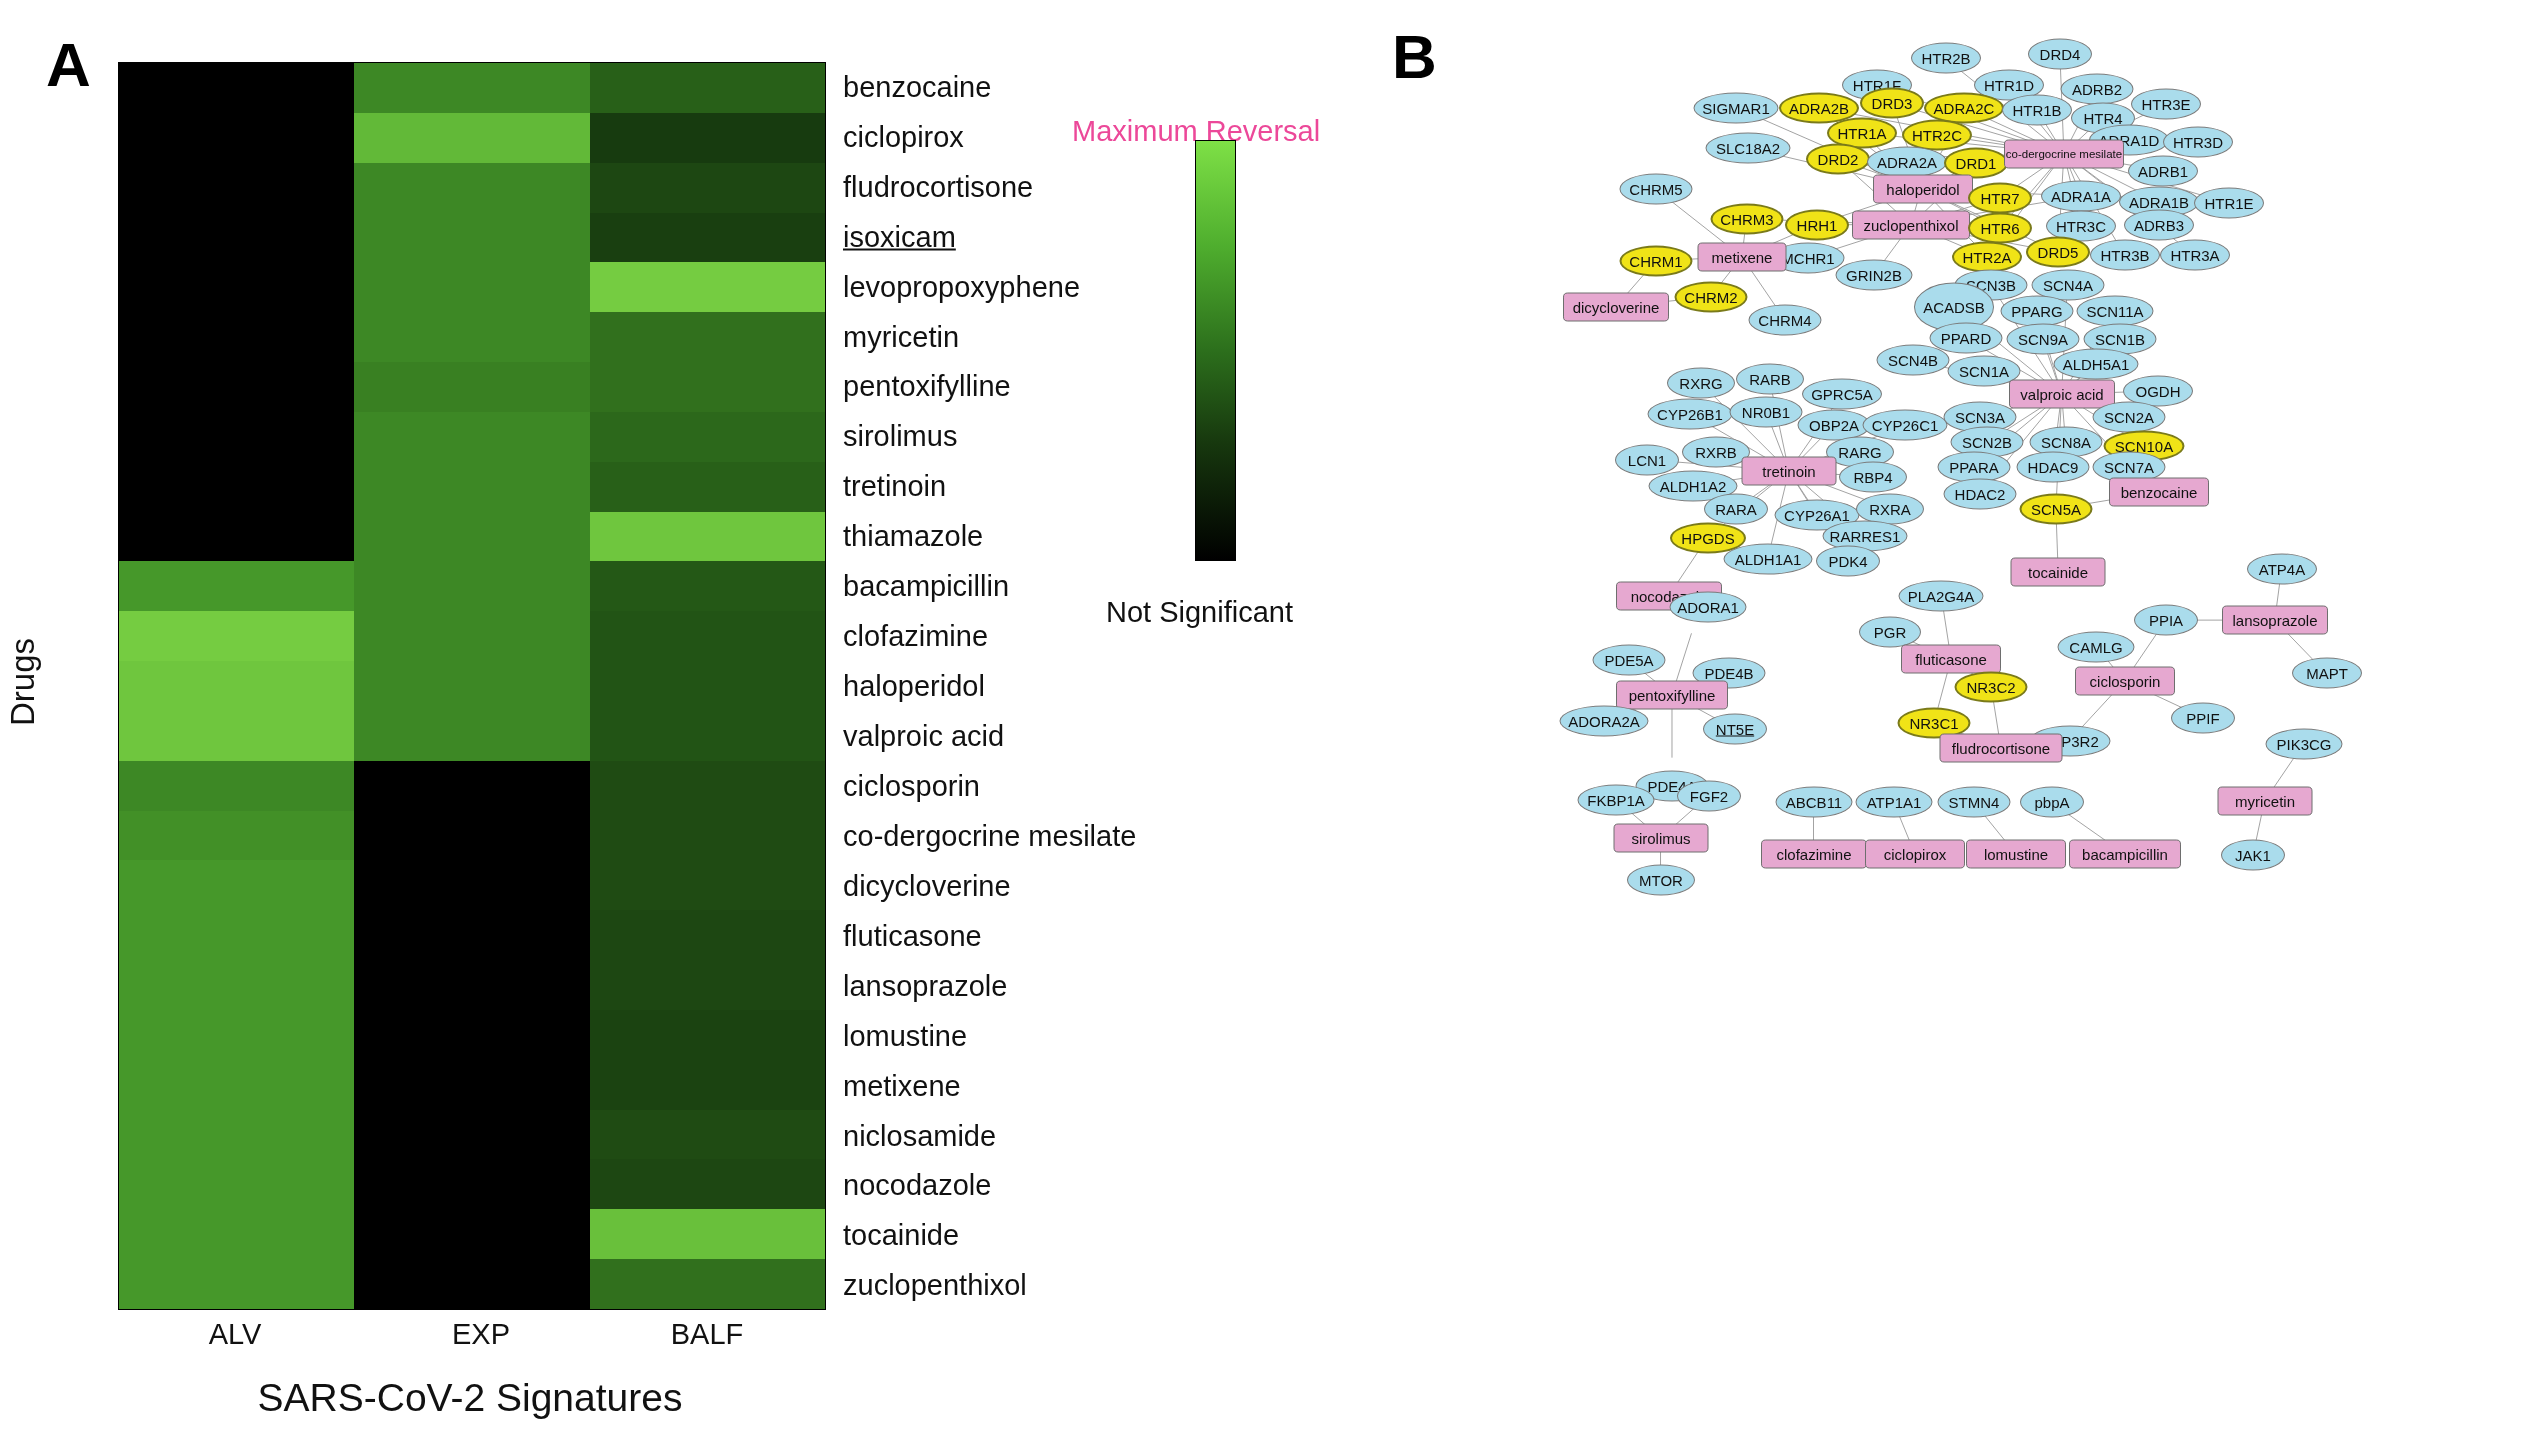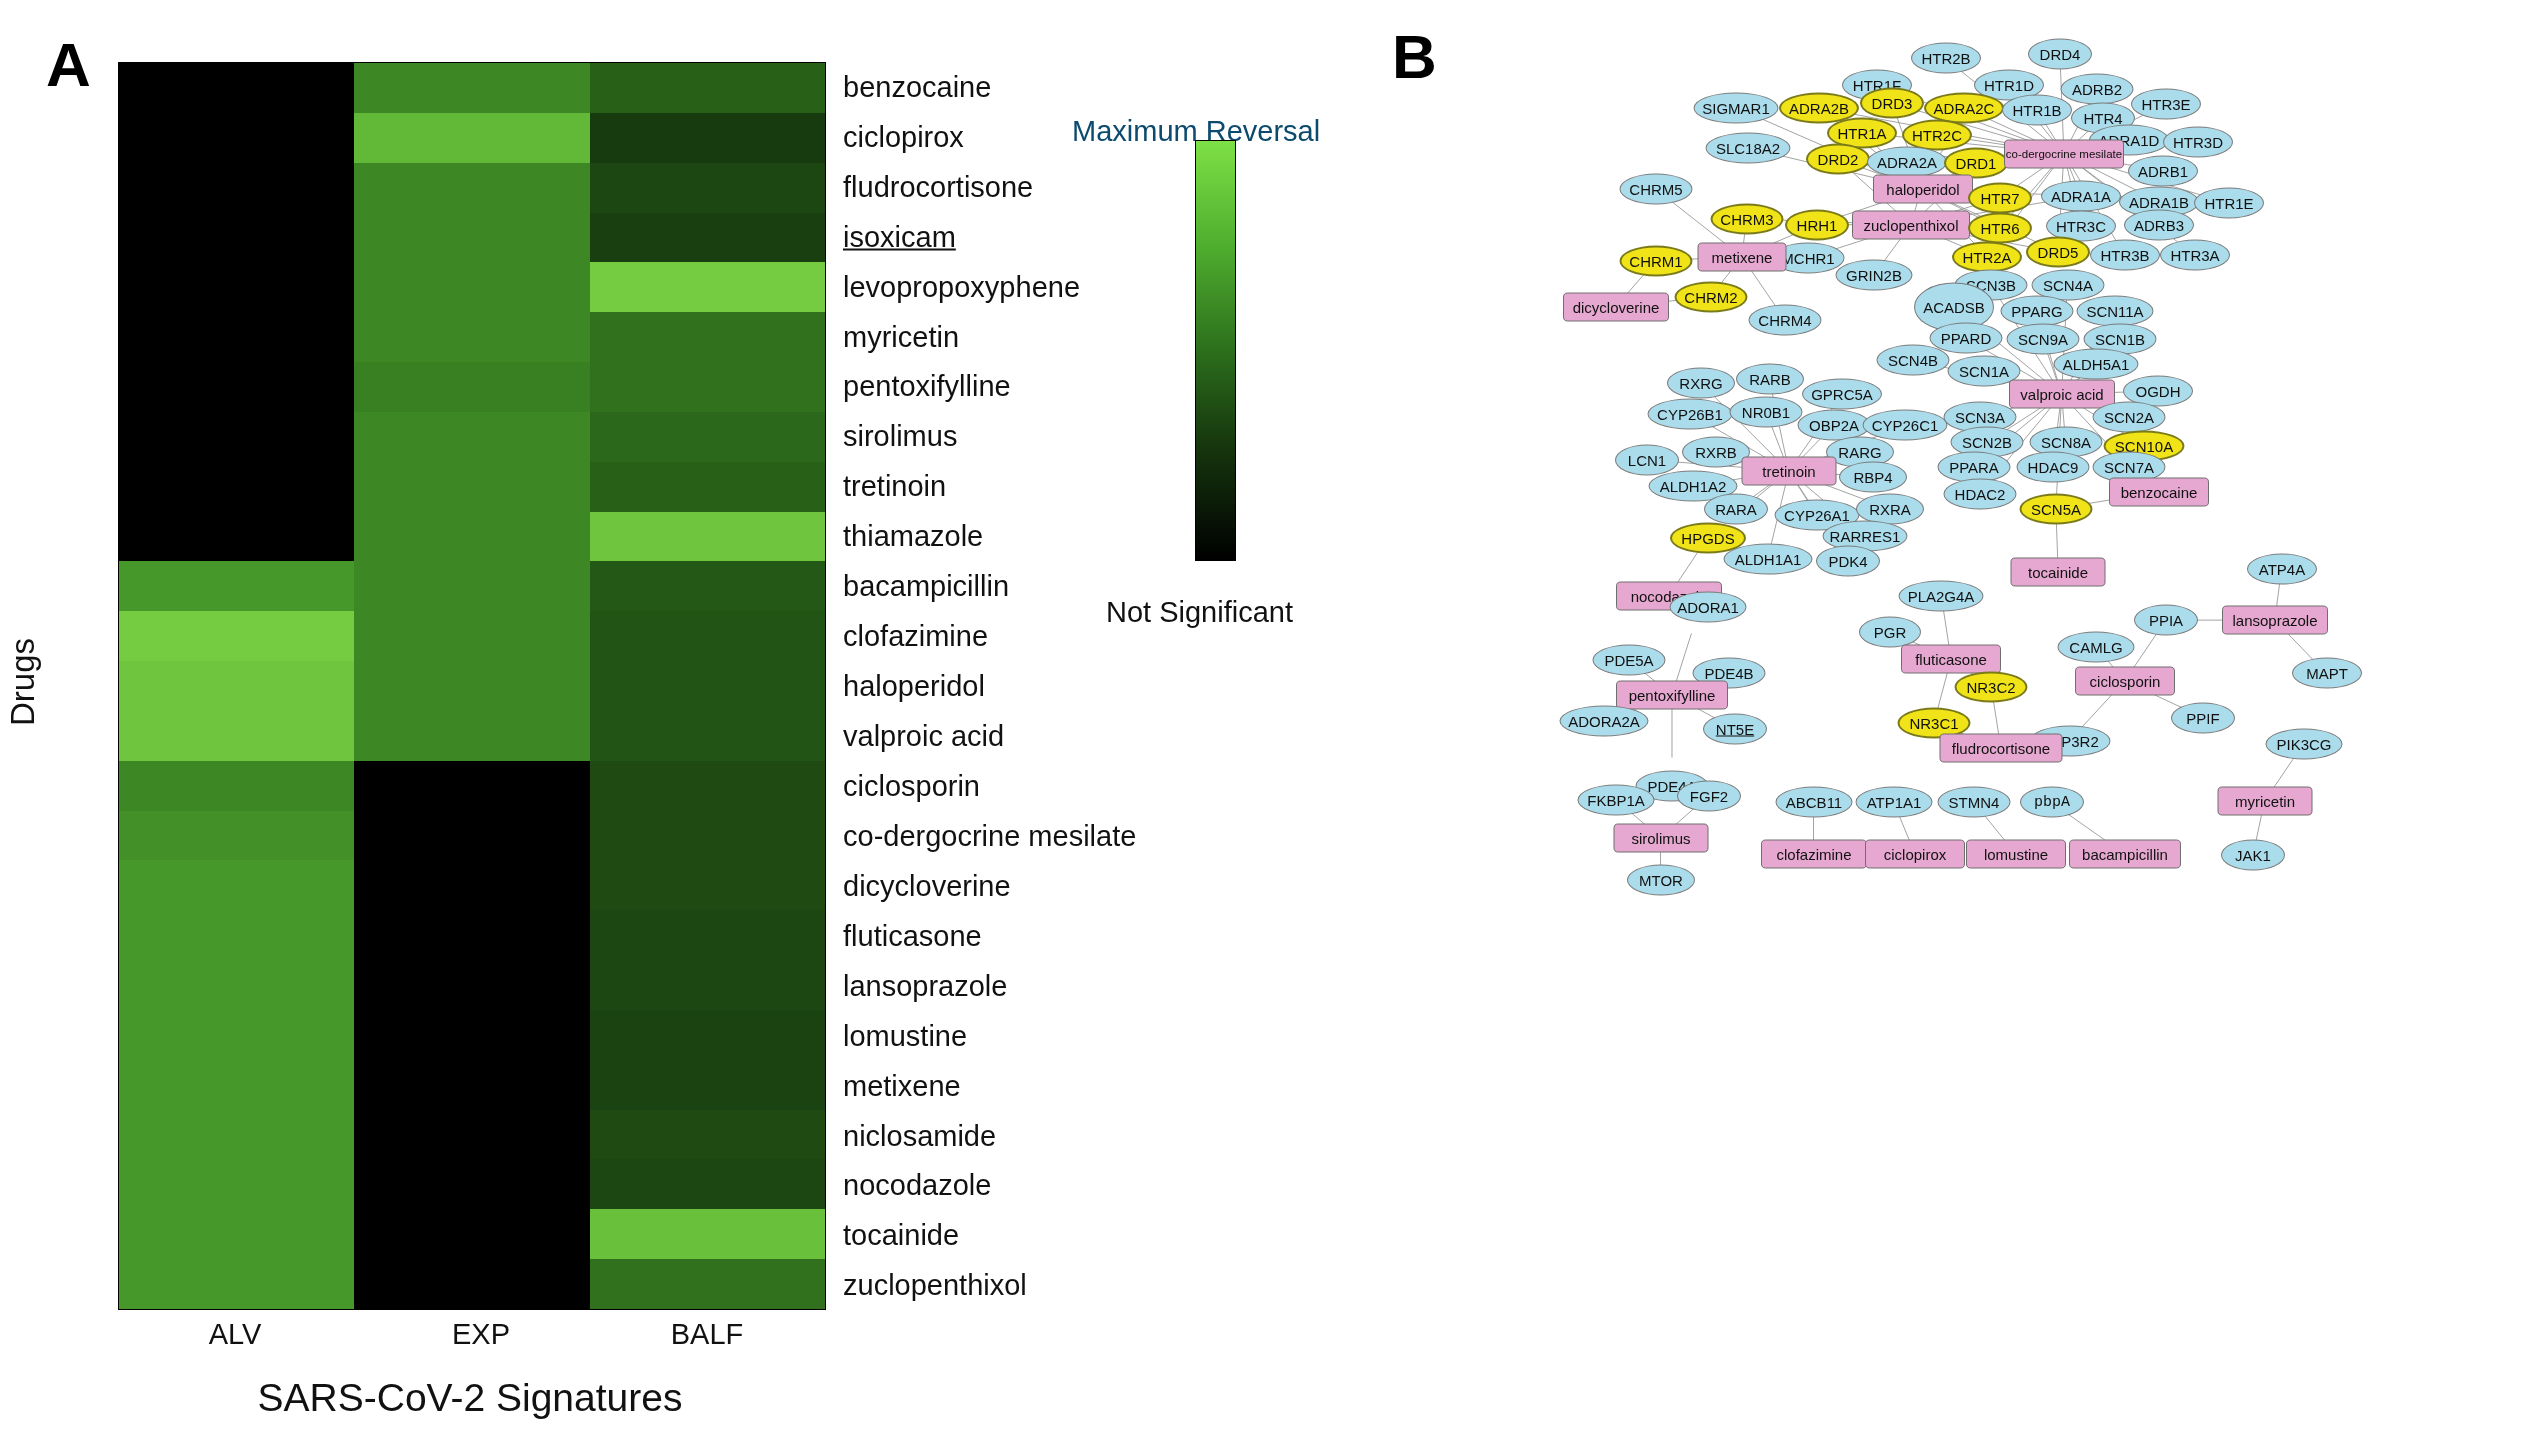--- a/index.html
+++ b/index.html
@@ -94,21 +94,21 @@
     height: 421px;
     background: linear-gradient(to bottom, #7ee046 0%, #4fae2e 25%, #2c6f1c 50%, #17380e 72%, #000000 100%);
     border: 1.1px solid #000;
     box-sizing: border-box;
   }
   #cb-max-label {
     position: absolute;
     left: 1072px;
     top: 115px;
     font-size: 29px;
-    color: #0c4a6e;
+    color: #ec4899;
     white-space: nowrap;
   }
   #cb-min-label {
     position: absolute;
     left: 1106px;
     top: 596px;
     font-size: 29px;
     color: #111;
     white-space: nowrap;
   }
@@ -574,21 +574,21 @@
       <div class="node multi" style="left: 576px; top: 723px; width: 73px; height: 31px;">NR3C1</div>
       <div class="node gene" style="left: 712px; top: 741px; width: 81px; height: 31px;">PPP3R2</div>
       <div class="node gene" style="left: 314px; top: 758px; width: 73px; height: 31px; margin-top: 28px;">PDE4A</div>
       <div class="node drug" style="left: 643px; top: 748px; width: 123px; height: 29px;">fludrocortisone</div>
       <div class="node gene" style="left: 946px; top: 744px; width: 77px; height: 31px;">PIK3CG</div>
       <div class="node gene" style="left: 258px; top: 800px; width: 77px; height: 31px;">FKBP1A</div>
       <div class="node gene" style="left: 351px; top: 796px; width: 64px; height: 31px;">FGF2</div>
       <div class="node gene" style="left: 456px; top: 802px; width: 77px; height: 31px;">ABCB11</div>
       <div class="node gene" style="left: 536px; top: 802px; width: 77px; height: 31px;">ATP1A1</div>
       <div class="node gene" style="left: 616px; top: 802px; width: 73px; height: 31px;">STMN4</div>
-      <div class="node gene" style="left: 694px; top: 802px; width: 64px; height: 31px; font-family: Liberation Mono, monospace;">pbpA</div>
+      <div class="node gene" style="left: 694px; top: 802px; width: 64px; height: 31px;">pbpA</div>
       <div class="node drug" style="left: 907px; top: 801px; width: 95px; height: 29px;">myricetin</div>
       <div class="node drug" style="left: 303px; top: 838px; width: 95px; height: 29px;">sirolimus</div>
       <div class="node drug" style="left: 456px; top: 854px; width: 106px; height: 29px;">clofazimine</div>
       <div class="node drug" style="left: 557px; top: 854px; width: 100px; height: 29px;">ciclopirox</div>
       <div class="node drug" style="left: 658px; top: 854px; width: 100px; height: 29px;">lomustine</div>
       <div class="node drug" style="left: 767px; top: 854px; width: 112px; height: 29px;">bacampicillin</div>
       <div class="node gene" style="left: 895px; top: 855px; width: 64px; height: 31px;">JAK1</div>
       <div class="node gene" style="left: 303px; top: 880px; width: 68px; height: 31px;">MTOR</div>
     </div>
 </div>

